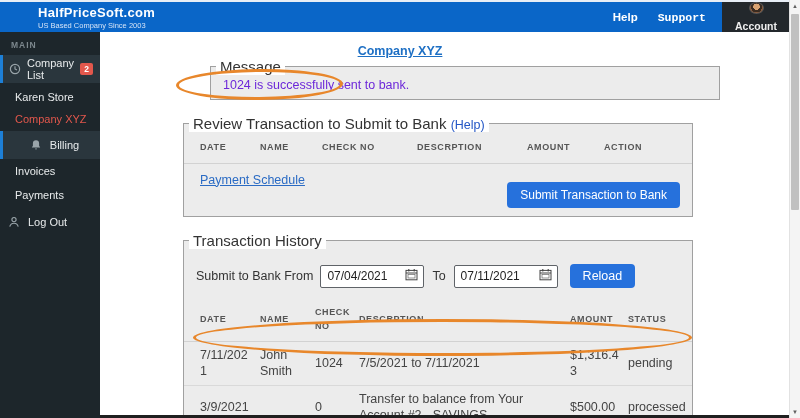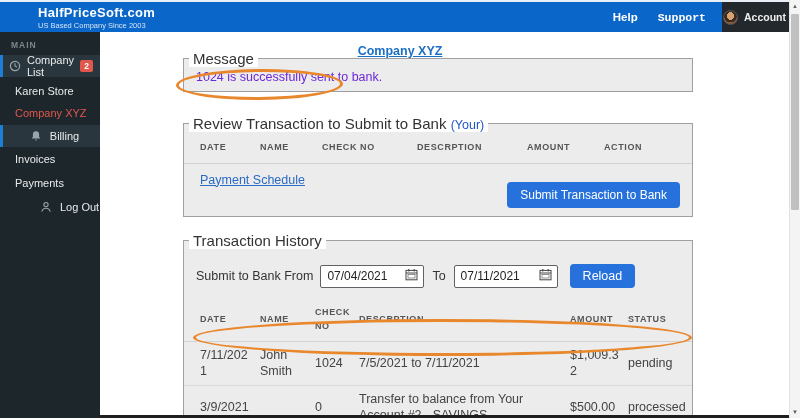--- a/index.html
+++ b/index.html
@@ -16,65 +16,65 @@
   }
   .logo-block { position:absolute; left:38px; top:3px; }
   .logo-title { font-size:13px; font-weight:bold; letter-spacing:0.3px; }
   .logo-sub { font-size:7.5px; color:#d4e3f6; margin-top:1px; }
   .topbar-right { position:absolute; right:0; top:0; height:30px; display:flex; align-items:center; }
   .top-link { color:#fff; font-size:11.5px; font-weight:bold; text-decoration:none; cursor:pointer; }
   .top-link.help { margin-right:20px; }
   .top-link.support { margin-right:16px;font-family:Liberation Mono, monospace; }
   .account-block {
     height:30px; width:67px; background:#23282c; display:flex; align-items:center;
-    gap:6px; padding-left:1px; cursor:pointer;
+    gap:6px; padding-left:1px; cursor:pointer;flex-direction:column;
   }
   .avatar {
     width:15px; height:15px; border-radius:50%;
     background:radial-gradient(circle at 50% 38%, #d9a271 0 36%, #3a2b20 37% 62%, #8a5a3a 63%);
     border:1px solid #555;
   }
   .account-label { color:#eee; font-size:10.5px; font-weight:bold; }
   
   .sidebar { position:absolute; left:0; top:32px; width:100px; height:386px; background:#1d262b; }
   .side-section-label {
     color:#7c878d; font-size:8.5px; font-weight:bold; letter-spacing:1px;
     padding:8px 0 0 11px;
   }
   .side-item {
     display:flex; align-items:center; height:20px; color:#e8ebec; font-size:11px;
     padding-left:15px; cursor:pointer;
   }
   .side-item.band {
-    background:#2a363d; border-left:3px solid #1d7fd6; height:22px; padding-left:6px;
+    background:#2a363d; border-left:3px solid #1d7fd6; height:28px; padding-left:6px;
   }
   .side-item .sicon { width:14px; margin-right:6px; display:inline-flex; align-items:center; }
   .side-item.karen { margin-top:4px; }
   .side-item.xyz { color:#e2574c; margin-top:2px; }
   .side-item.band.company { margin-top:5px; }
   .side-item.band.billing { margin-top:2px;justify-content:center; }
   .side-item.invoices { margin-top:2px; }
   .side-item.payments { margin-top:4px; }
-  .side-item.band.logout { margin-top:3px; background:transparent; border-left:none; padding-left:8px;margin-left:32px; }
+  .side-item.band.logout { margin-top:3px; background:transparent; border-left:none; padding-left:8px; }
   .badge {
     margin-left:auto; margin-right:7px; background:#e2574c; color:#fff;
     font-size:8.5px; font-weight:bold; padding:2px 4px; border-radius:2px; line-height:1;
   }
   
   .main { position:absolute; left:100px; top:32px; width:689px; height:386px; background:#fff; overflow:hidden; }
   .page-title { position:absolute; top:9px; left:0; width:600px; text-align:center; }
   .page-title a { color:#1d6fc4; font-size:12.5px; font-weight:bold; text-decoration:underline; cursor:pointer; }
   fieldset.fs {
     position:absolute; left:83px; width:510px;
     border:1px solid #a0a0a0; background:#ececec;
   }
   fieldset.fs legend {
     margin-left:5px; padding:0 4px; background:#fff; color:#333; font-size:15px;
   }
-  fieldset.message { top:18px; height:42px; }
+  fieldset.message { top:26px; height:42px;margin-left:27px; }
   .msg-text { color:#6d28d9; font-size:12.5px; padding:3px 0 0 12px; }
   fieldset.review { top:83px; height:102px; }
   .legend-help { color:#2356c5; font-size:12.5px; text-decoration:none; cursor:pointer; }
   table.data { width:100%; border-collapse:collapse; table-layout:fixed; }
   table.data th {
     font-size:9px; color:#555; letter-spacing:0.6px; text-align:left; font-weight:bold;
     padding:9px 4px 8px 4px; border-bottom:1px solid #d2d2d2; vertical-align:middle; line-height:1.5;
   }
   table.data th:first-child, table.data td:first-child { padding-left:16px; }
   table.data td {
@@ -197,21 +197,21 @@
     </div>
 
     <fieldset class="fs message">
       <legend>Message</legend>
       <div class="msg-text">1024 is successfully sent to bank.</div>
     </fieldset>
 
     <fieldset class="fs review">
       <legend>
         <span>Review Transaction to Submit to Bank</span>
-        <a class="legend-help">(Your)</a>
+        <a class="legend-help">(Help)</a>
       </legend>
       <table class="data">
         <colgroup>
           <col style="width:72px">
             <col style="width:62px">
             <col style="width:95px">
           <col style="width:110px">
             <col style="width:77px">
             <col>
         </colgroup>
@@ -279,21 +279,21 @@
           <th>CHECK NO</th>
           <th>DESCRPTION</th>
           <th>AMOUNT</th>
           <th>STATUS</th>
         </tr>
         <tr>
           <td>7/11/2021</td>
           <td>John Smith</td>
           <td>1024</td>
           <td>7/5/2021 to 7/11/2021</td>
-          <td>$1,009.32</td>
+          <td>$1,316.43</td>
           <td>pending</td>
         </tr>
         <tr>
           <td>3/9/2021</td>
           <td></td>
           <td>0</td>
           <td>Transfer to balance from Your Account #2 - SAVINGS.</td>
           <td>$500.00</td>
           <td>processed</td>
         </tr>

